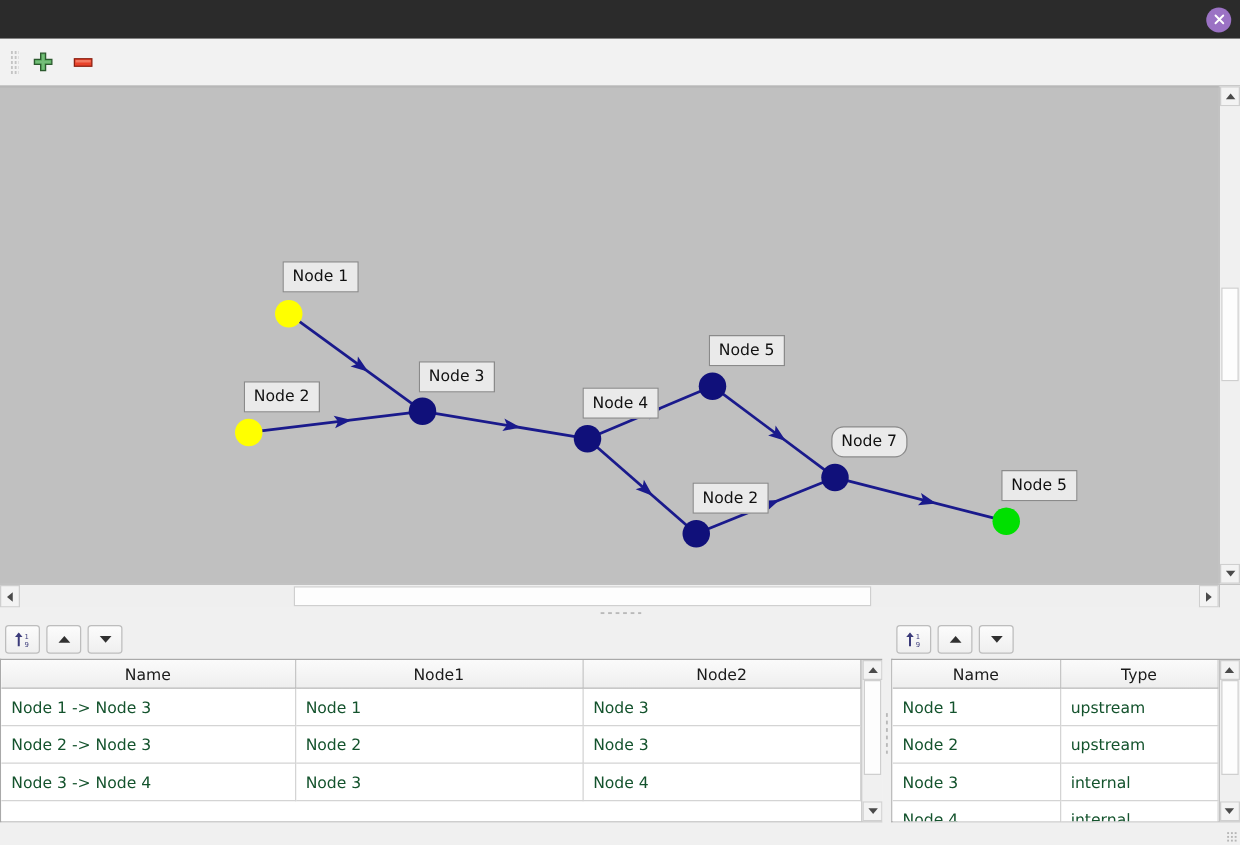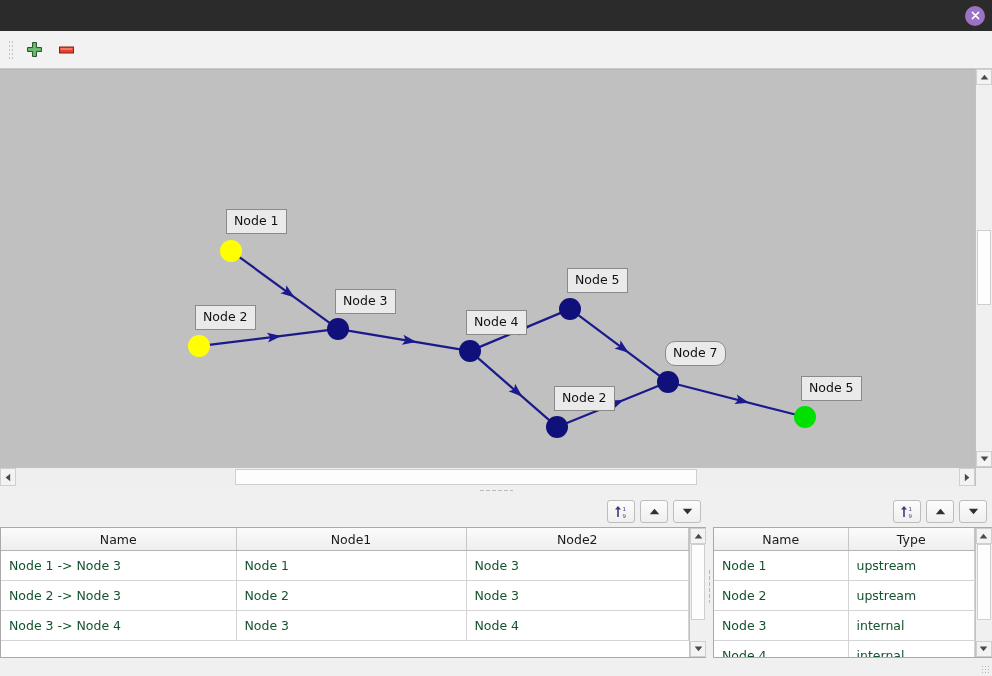--- a/index.html
+++ b/index.html
@@ -219,21 +219,20 @@
     flex: 1 1 auto;
     display: flex;
     background: #f0f0f0;
     min-height: 0;
   }
   .pane {
     display: flex;
     flex-direction: column;
     min-width: 0;
     background: #f0f0f0;
-    align-items: flex-end;
   }
   .pane-left { width: 706px; flex: 0 0 auto; }
   .pane-right { flex: 1 1 auto; }
   .pane-toolbar {
     height: 32px;
     display: flex;
     align-items: center;
     padding-left: 4px;
     flex: 0 0 auto;
     background: #f0f0f0;

